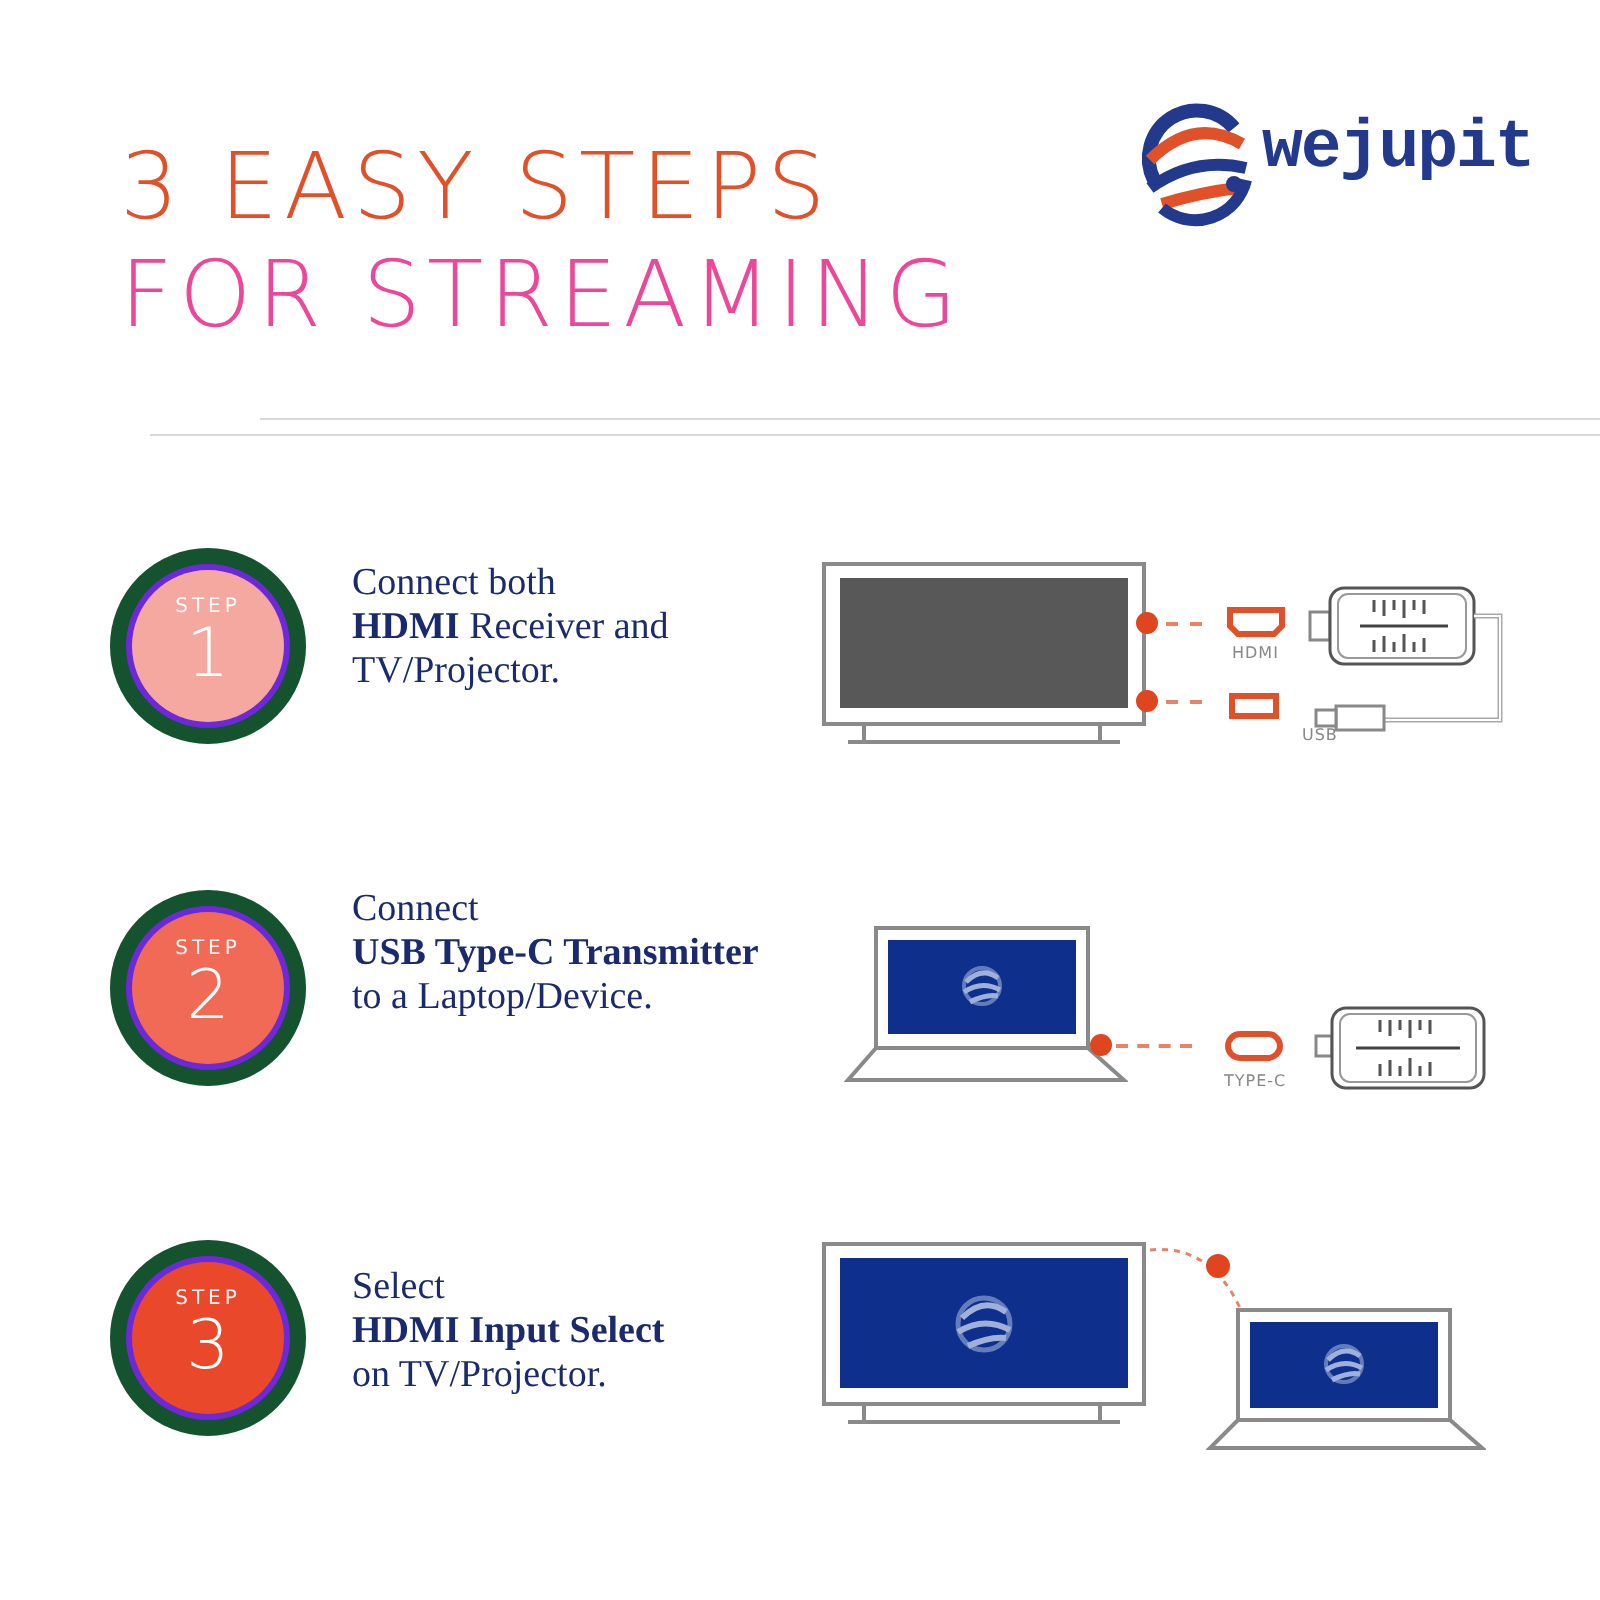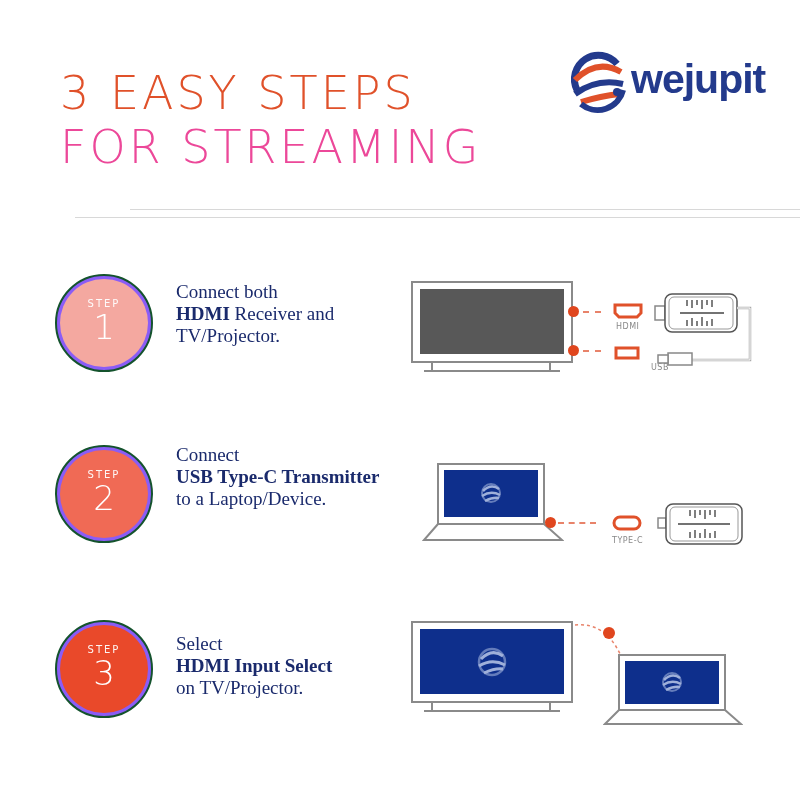--- a/index.html
+++ b/index.html
@@ -11,31 +11,31 @@
     font-family: "DejaVu Sans", sans-serif;
     font-weight: 300; letter-spacing: 3px;
     font-size: 46px; line-height: 50px;
   }
   .title1 { top: 68px; color: #e0512a; }
   .title2 { top: 122px; color: #ec4899; }
 
   .logo { position: absolute; left: 567px; top: 50px; width: 210px; height: 64px; }
   .logo-text {
     position: absolute; left: 64px; top: 6px;
-    font-family: Liberation Sans, sans-serif; font-weight: bold;
-    font-size: 41px; color: #233a8c; letter-spacing: -1px;
+    font-family: Liberation Mono, monospace; font-weight: bold;
+    font-size: 34px; color: #233a8c; letter-spacing: -1px;
   }
 
   .divider { position: absolute; height: 1px; background: #d8d8d8; }
   .divider.d1 { left: 130px; top: 209px; width: 670px; }
   .divider.d2 { left: 75px; top: 217px; width: 725px; }
 
   .step-circle {
     position: absolute; width: 98px; height: 98px; border-radius: 50%;
-    border: 2px solid #14532d; padding: 3px; background: #8b5cf6;
+    border: 8px solid #14532d; padding: 3px; background: #6d28d9;
   }
   .step-circle .inner {
     width: 100%; height: 100%; border-radius: 50%;
     display: flex; flex-direction: column; align-items: center; justify-content: center;
     color: #fff;
   }
   .step-circle .lbl { font-size: 10px; letter-spacing: 2px; margin-top: -4px; opacity: 0.95; }
   .step-circle .num { font-size: 34px; font-weight: 300; line-height: 36px; }
 
   .step-text {

